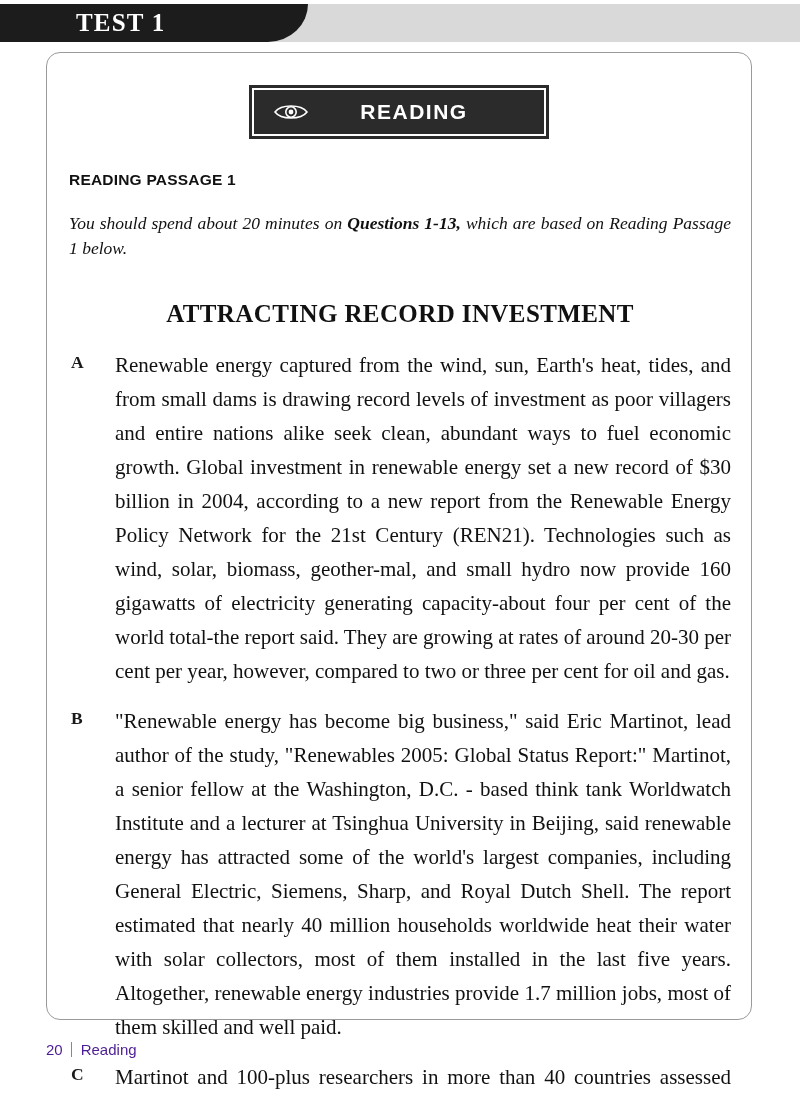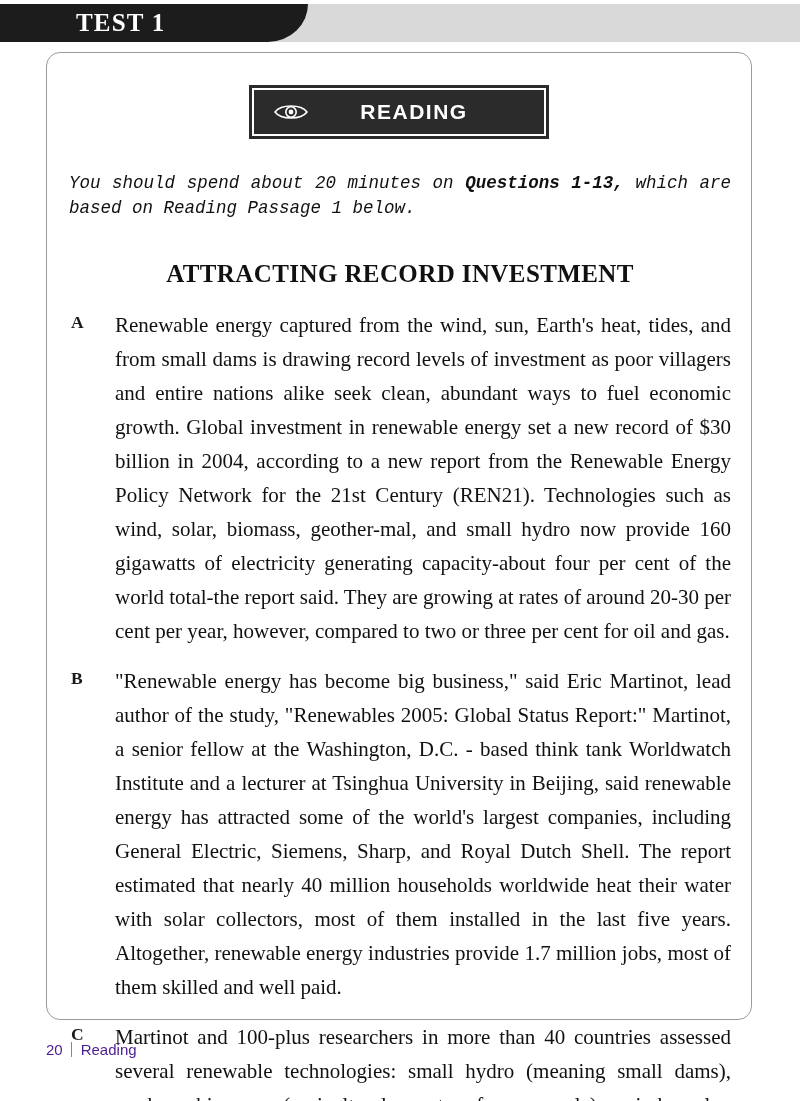--- a/index.html
+++ b/index.html
@@ -124,21 +124,21 @@
   }
   .passage-heading {
     font-family: "Liberation Sans", sans-serif;
     font-weight: bold;
     font-size: 15.5px;
     letter-spacing: 0.2px;
     color: #111;
     margin: 0 0 22px 0;
   }
   .instructions {
-    font-family: Liberation Mono, monospace;
+    font-family: Liberation Serif, serif;
     font-style: italic;
     font-size: 17.5px;
     line-height: 1.45;
     text-align: justify;
     margin: 0 0 36px 0;
     color: #111;
   }
   .instructions b {
     font-weight: bold;
     font-style: italic;
@@ -224,20 +224,21 @@
           <circle cx="17" cy="10" r="5.2" fill="none" stroke="#ffffff" stroke-width="1.6"></circle>
           <circle cx="17" cy="10" r="2.4" fill="#ffffff"></circle>
         </svg>
       </span>
       <span class="label">READING</span>
     </div>
   </div>
 
   <div class="content">
 
+    <div class="passage-heading">READING PASSAGE 1</div>
 
     <p class="instructions">
       <span>You should spend about 20 minutes on </span><b>Questions 1-13,</b><span> which are based on Reading Passage 1 below.</span>
     </p>
 
     <h1 class="article-title">
       <span class="line">ATTRACTING RECORD INVESTMENT</span>
     </h1>
 
     <div class="para">

